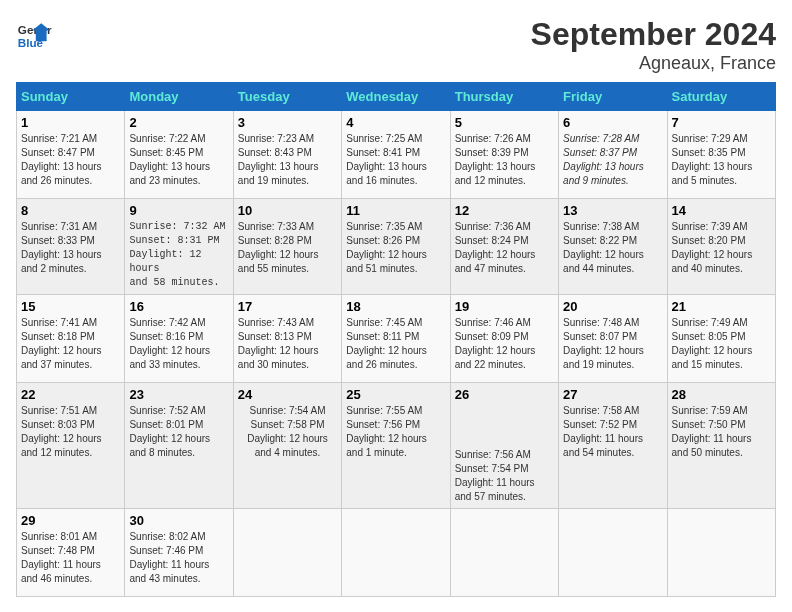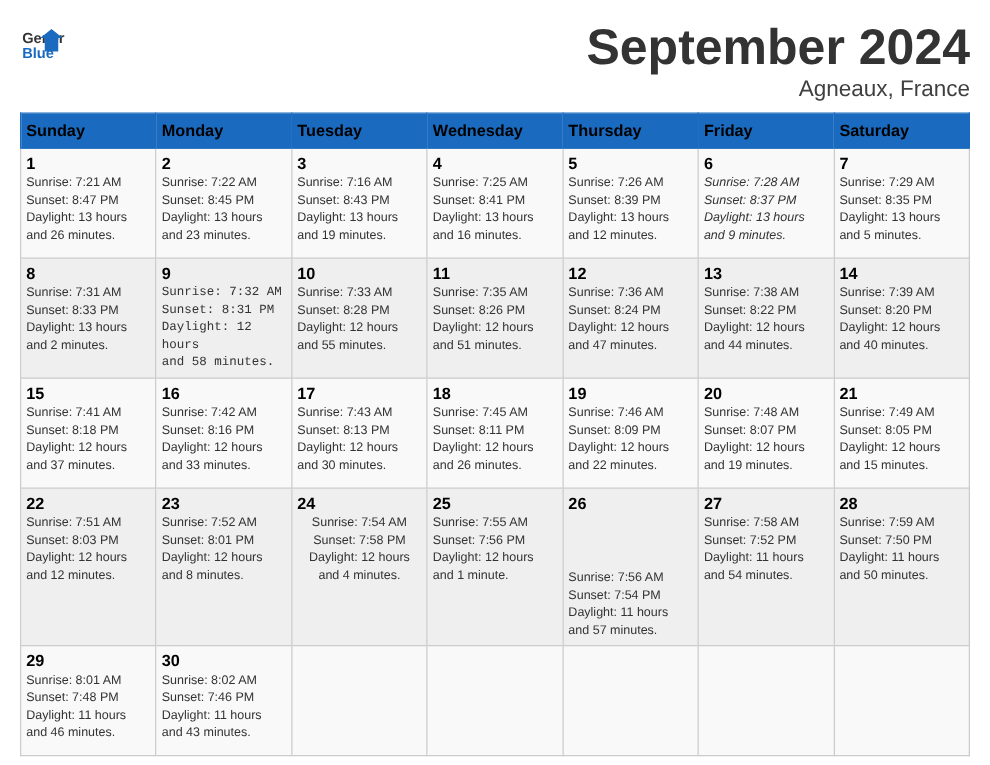--- a/index.html
+++ b/index.html
@@ -20,36 +20,36 @@
       display: flex;
       align-items: center;
       gap: 4px;
     }
     .logo-icon {
       width: 36px;
       height: 36px;
     }
     .title-block { text-align: right; }
     .month-title {
-      font-size: 40px;
+      font-size: 32px;
       font-weight: bold;
       color: #333;
     }
     .location {
       font-size: 18px;
       color: #404040;
     }
     table {
       width: 100%;
       border-collapse: collapse;
       font-size: 11px;
     }
     thead th {
       background: #1a6abf;
-      color: #000000;
+      color: #5eead4;
       padding: 6px 4px;
       font-size: 13px;
       font-weight: bold;
       text-align: left;
       border: 1px solid #1a6abf;
     }
     tbody td {
       border: 1px solid #ccc;
       vertical-align: top;
       padding: 4px;
@@ -112,21 +112,21 @@
         </td>
         <td>
           <span class="day-num">2</span>
           <div class="day-info" style="white-space: pre-line;">Sunrise: 7:22 AM
 Sunset: 8:45 PM
 Daylight: 13 hours
 and 23 minutes.</div>
         </td>
         <td>
           <span class="day-num">3</span>
-          <div class="day-info" style="white-space: pre-line;">Sunrise: 7:16 AM
+          <div class="day-info" style="white-space: pre-line;">Sunrise: 7:23 AM
 Sunset: 8:43 PM
 Daylight: 13 hours
 and 19 minutes.</div>
         </td>
         <td>
           <span class="day-num">4</span>
           <div class="day-info" style="white-space: pre-line;">Sunrise: 7:25 AM
 Sunset: 8:41 PM
 Daylight: 13 hours
 and 16 minutes.</div>

